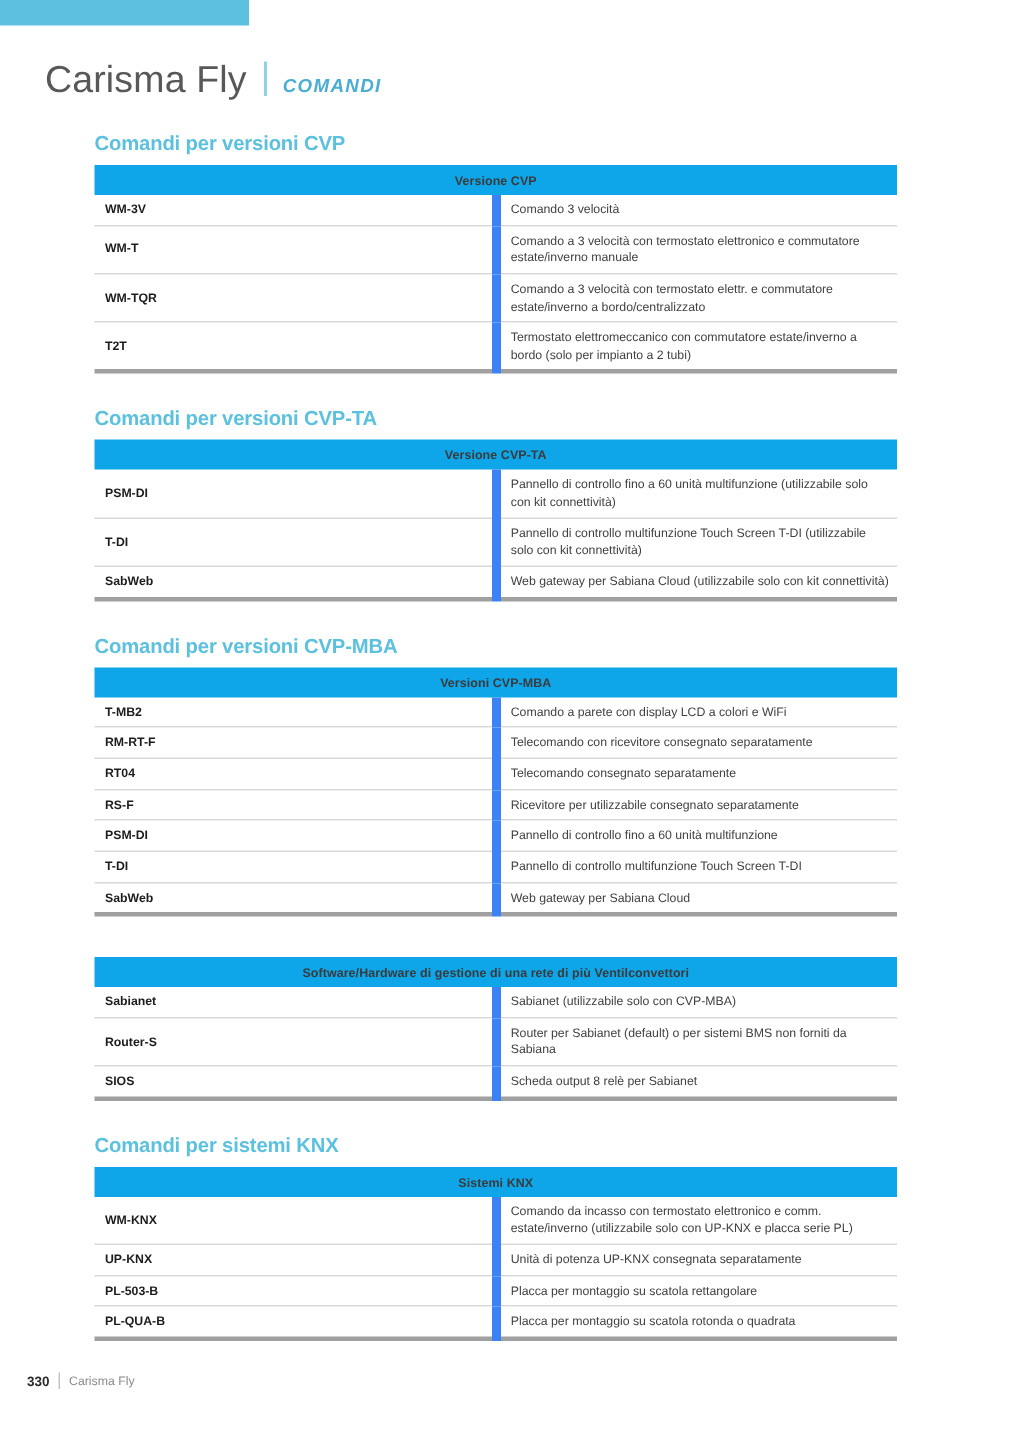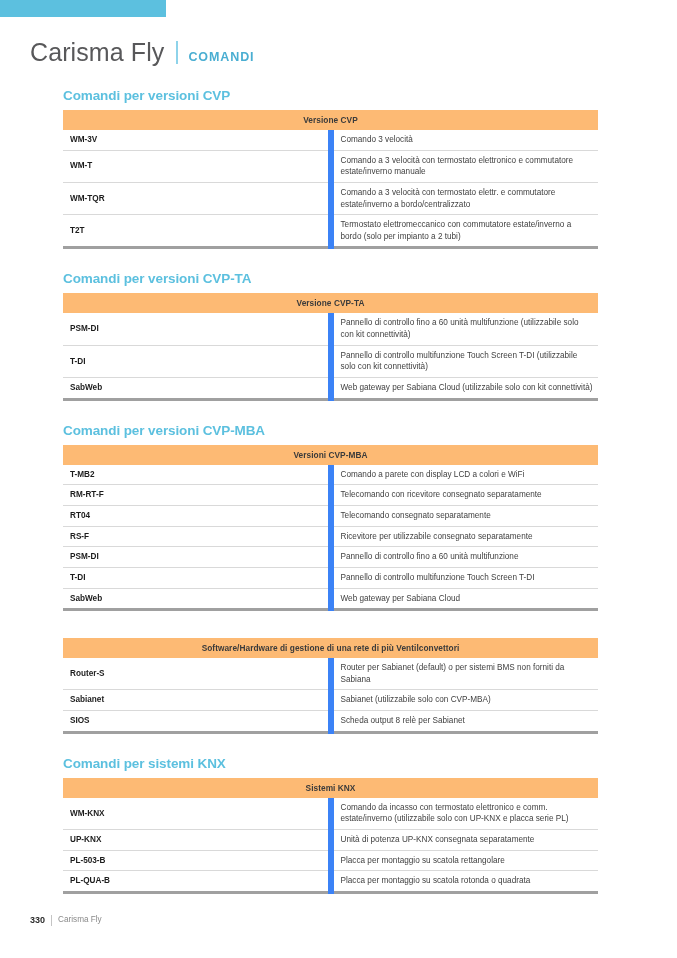--- a/index.html
+++ b/index.html
@@ -54,20 +54,21 @@
     margin: 0 10px 0 12px;
     position: relative;
     top: 3px;
   }
   .doc-subtitle {
     font-size: 12.5px;
     font-weight: bold;
     color: #4aaed2;
     letter-spacing: 0.9px;
     text-transform: uppercase;
+    font-style: italic;
   }
 
   
   .content {
     position: absolute;
     left: 63px;
     top: 88px;
     width: 535px;
   }
 
@@ -82,21 +83,21 @@
   .sec-gap { height: 22px; }
   .plain-gap { height: 27px; }
 
   table.spec {
     width: 535px;
     border-collapse: collapse;
     table-layout: fixed;
     margin: 0;
   }
   table.spec th.tbl-title {
-    background: #fdba74;
+    background: #0ea5e9;
     color: #3b3b3b;
     font-size: 8.3px;
     font-weight: bold;
     text-align: center;
     padding: 5px 4px 5px 4px;
     border: none;
     letter-spacing: 0.05px;
   }
   table.spec td {
     font-size: 8.2px;
@@ -117,24 +118,24 @@
     border-left: 6px solid #3b82f6;
     padding-left: 7px;
     color: #3f3f3f;
   }
   table.spec tr.row-last td {
     border-bottom: 3px solid #a0a0a0;
   }
 
   .footer {
     position: absolute;
-    left: 30px;
+    left: 18px;
     top: 915px;
     display: flex;
-    align-items: flex-start;
+    align-items: center;
     font-size: 8.2px;
   }
   .footer .pg {
     font-weight: bold;
     color: #2b2b2b;
     font-size: 9px;
   }
   .footer .fdiv {
     display: inline-block;
     width: 1px;
@@ -251,26 +252,26 @@
         </table>
         <div class="plain-gap"></div>
         <table class="spec">
           <thead>
             <tr>
               <th class="tbl-title" colspan="2">Software/Hardware di gestione di una rete di più Ventilconvettori</th>
             </tr>
           </thead>
           <tbody>
             <tr>
+              <td class="code">Sabianet</td>
+              <td class="desc">Sabianet (utilizzabile solo con CVP-MBA)</td>
+            </tr>
+            <tr>
               <td class="code">Router-S</td>
               <td class="desc">Router per Sabianet (default) o per sistemi BMS non forniti da Sabiana</td>
-            </tr>
-            <tr>
-              <td class="code">Sabianet</td>
-              <td class="desc">Sabianet (utilizzabile solo con CVP-MBA)</td>
             </tr>
             <tr class="row-last">
               <td class="code">SIOS</td>
               <td class="desc">Scheda output 8 relè per Sabianet</td>
             </tr>
           </tbody>
         </table>
         <div class="sec-gap"></div>
         <h2 class="section-heading">Comandi per sistemi KNX</h2>
         <table class="spec">

